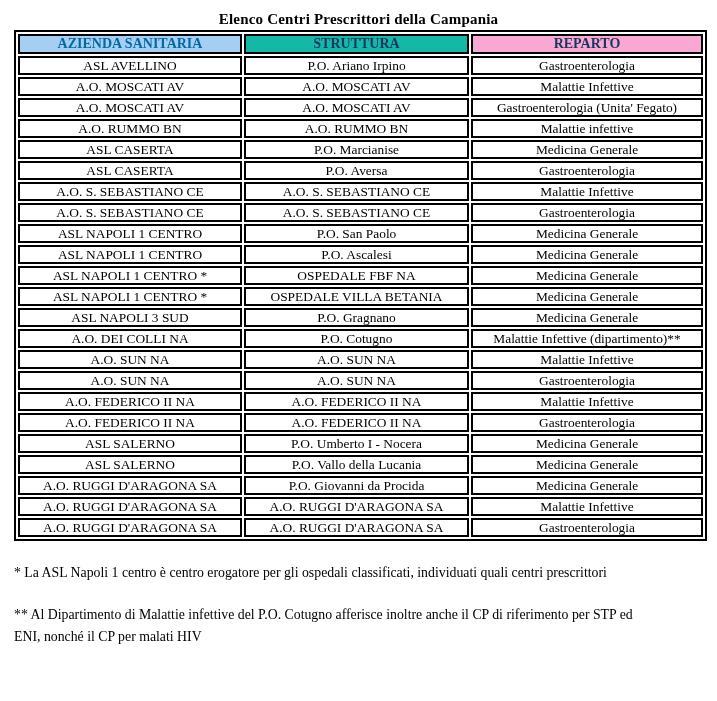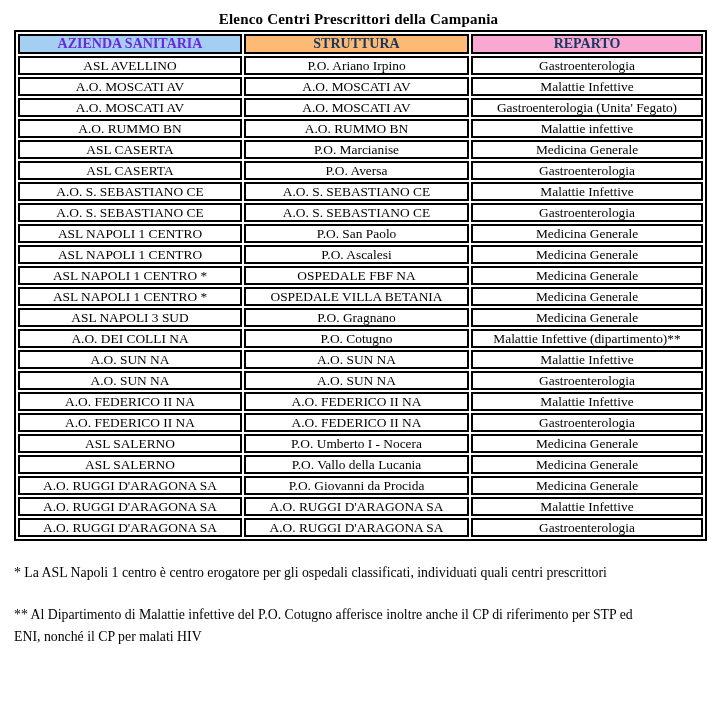--- a/index.html
+++ b/index.html
@@ -65,22 +65,22 @@
 <div class="doc-title">Elenco Centri Prescrittori della Campania</div>
 
 <table class="centers">
   <colgroup>
     <col style="width:224px">
     <col style="width:225px">
     <col style="width:232px">
   </colgroup>
   <thead>
     <tr>
-      <th style="background: rgb(165, 207, 242); color: #6d28d9;">AZIENDA SANITARIA</th>
-      <th style="background: #fdba74; color: rgb(23, 55, 94);">STRUTTURA</th>
+      <th style="background: rgb(165, 207, 242); color: #0369a1;">AZIENDA SANITARIA</th>
+      <th style="background: #14b8a6; color: rgb(23, 55, 94);">STRUTTURA</th>
       <th style="background: #f9a8d4; color: rgb(23, 55, 94);">REPARTO</th>
     </tr>
   </thead>
   <tbody>
       <tr>
     <td>ASL AVELLINO</td>
     <td>P.O. Ariano Irpino</td>
     <td>Gastroenterologia</td>
   </tr>
       <tr>

